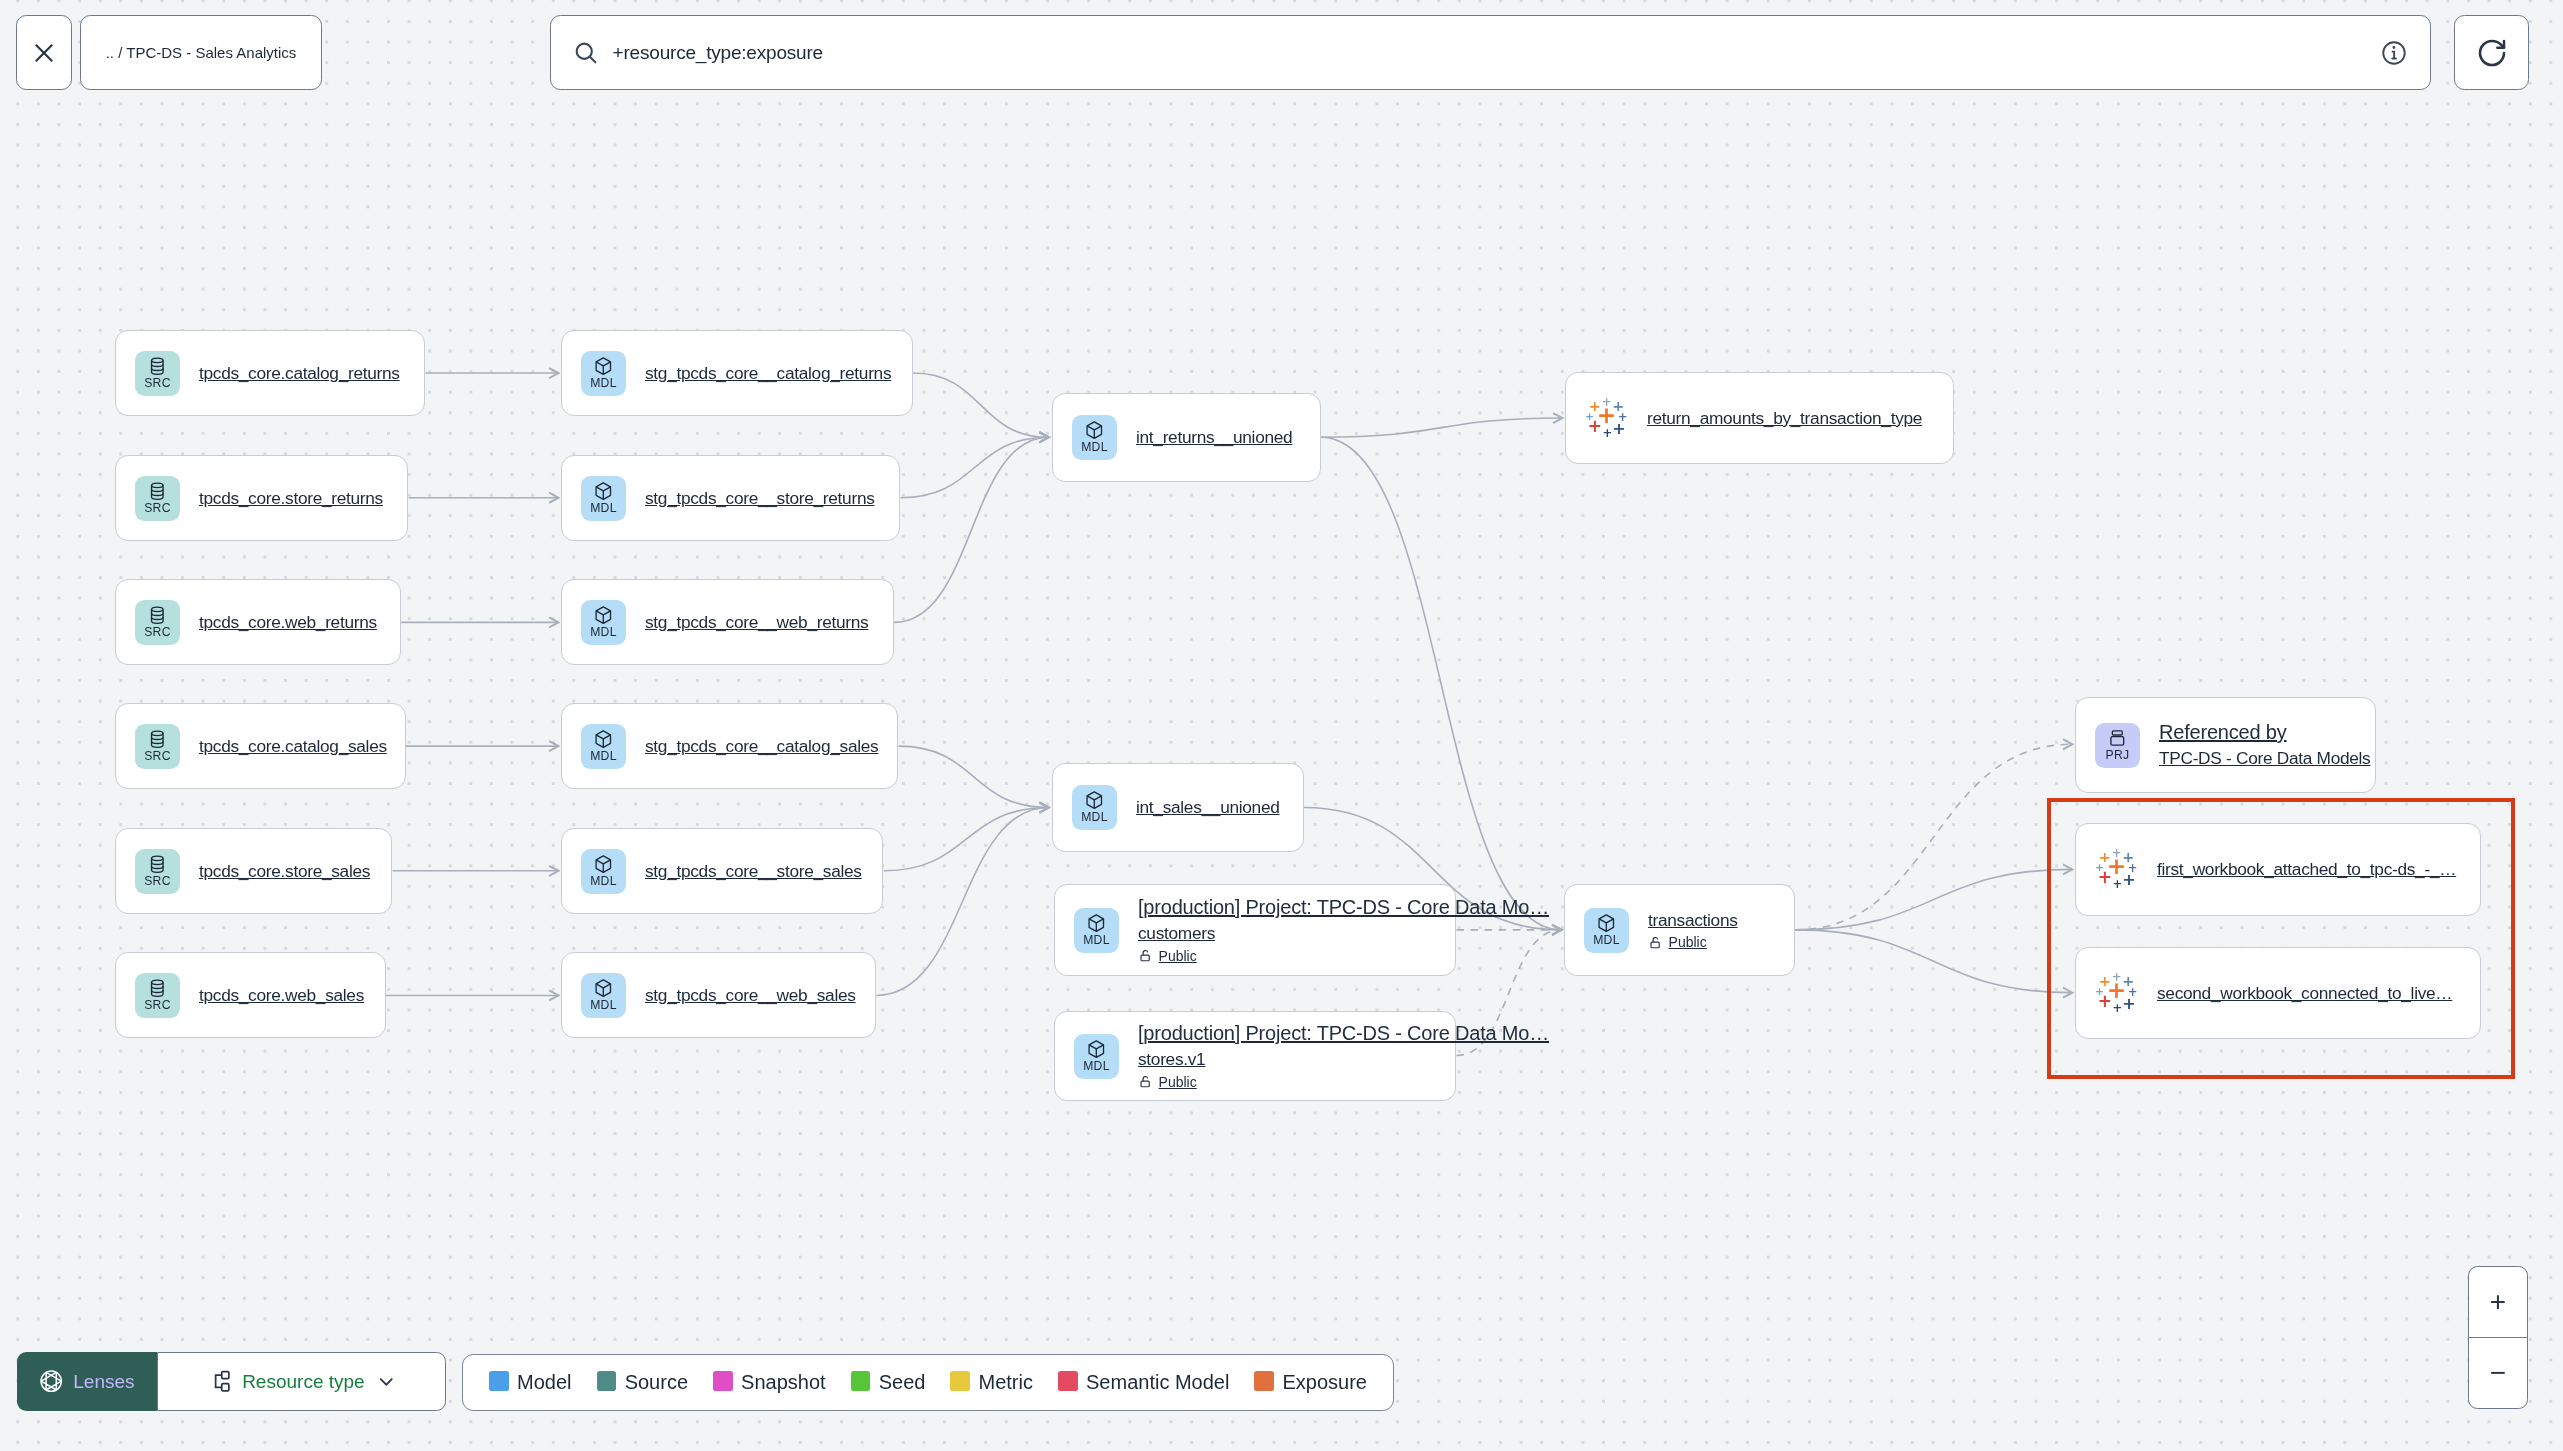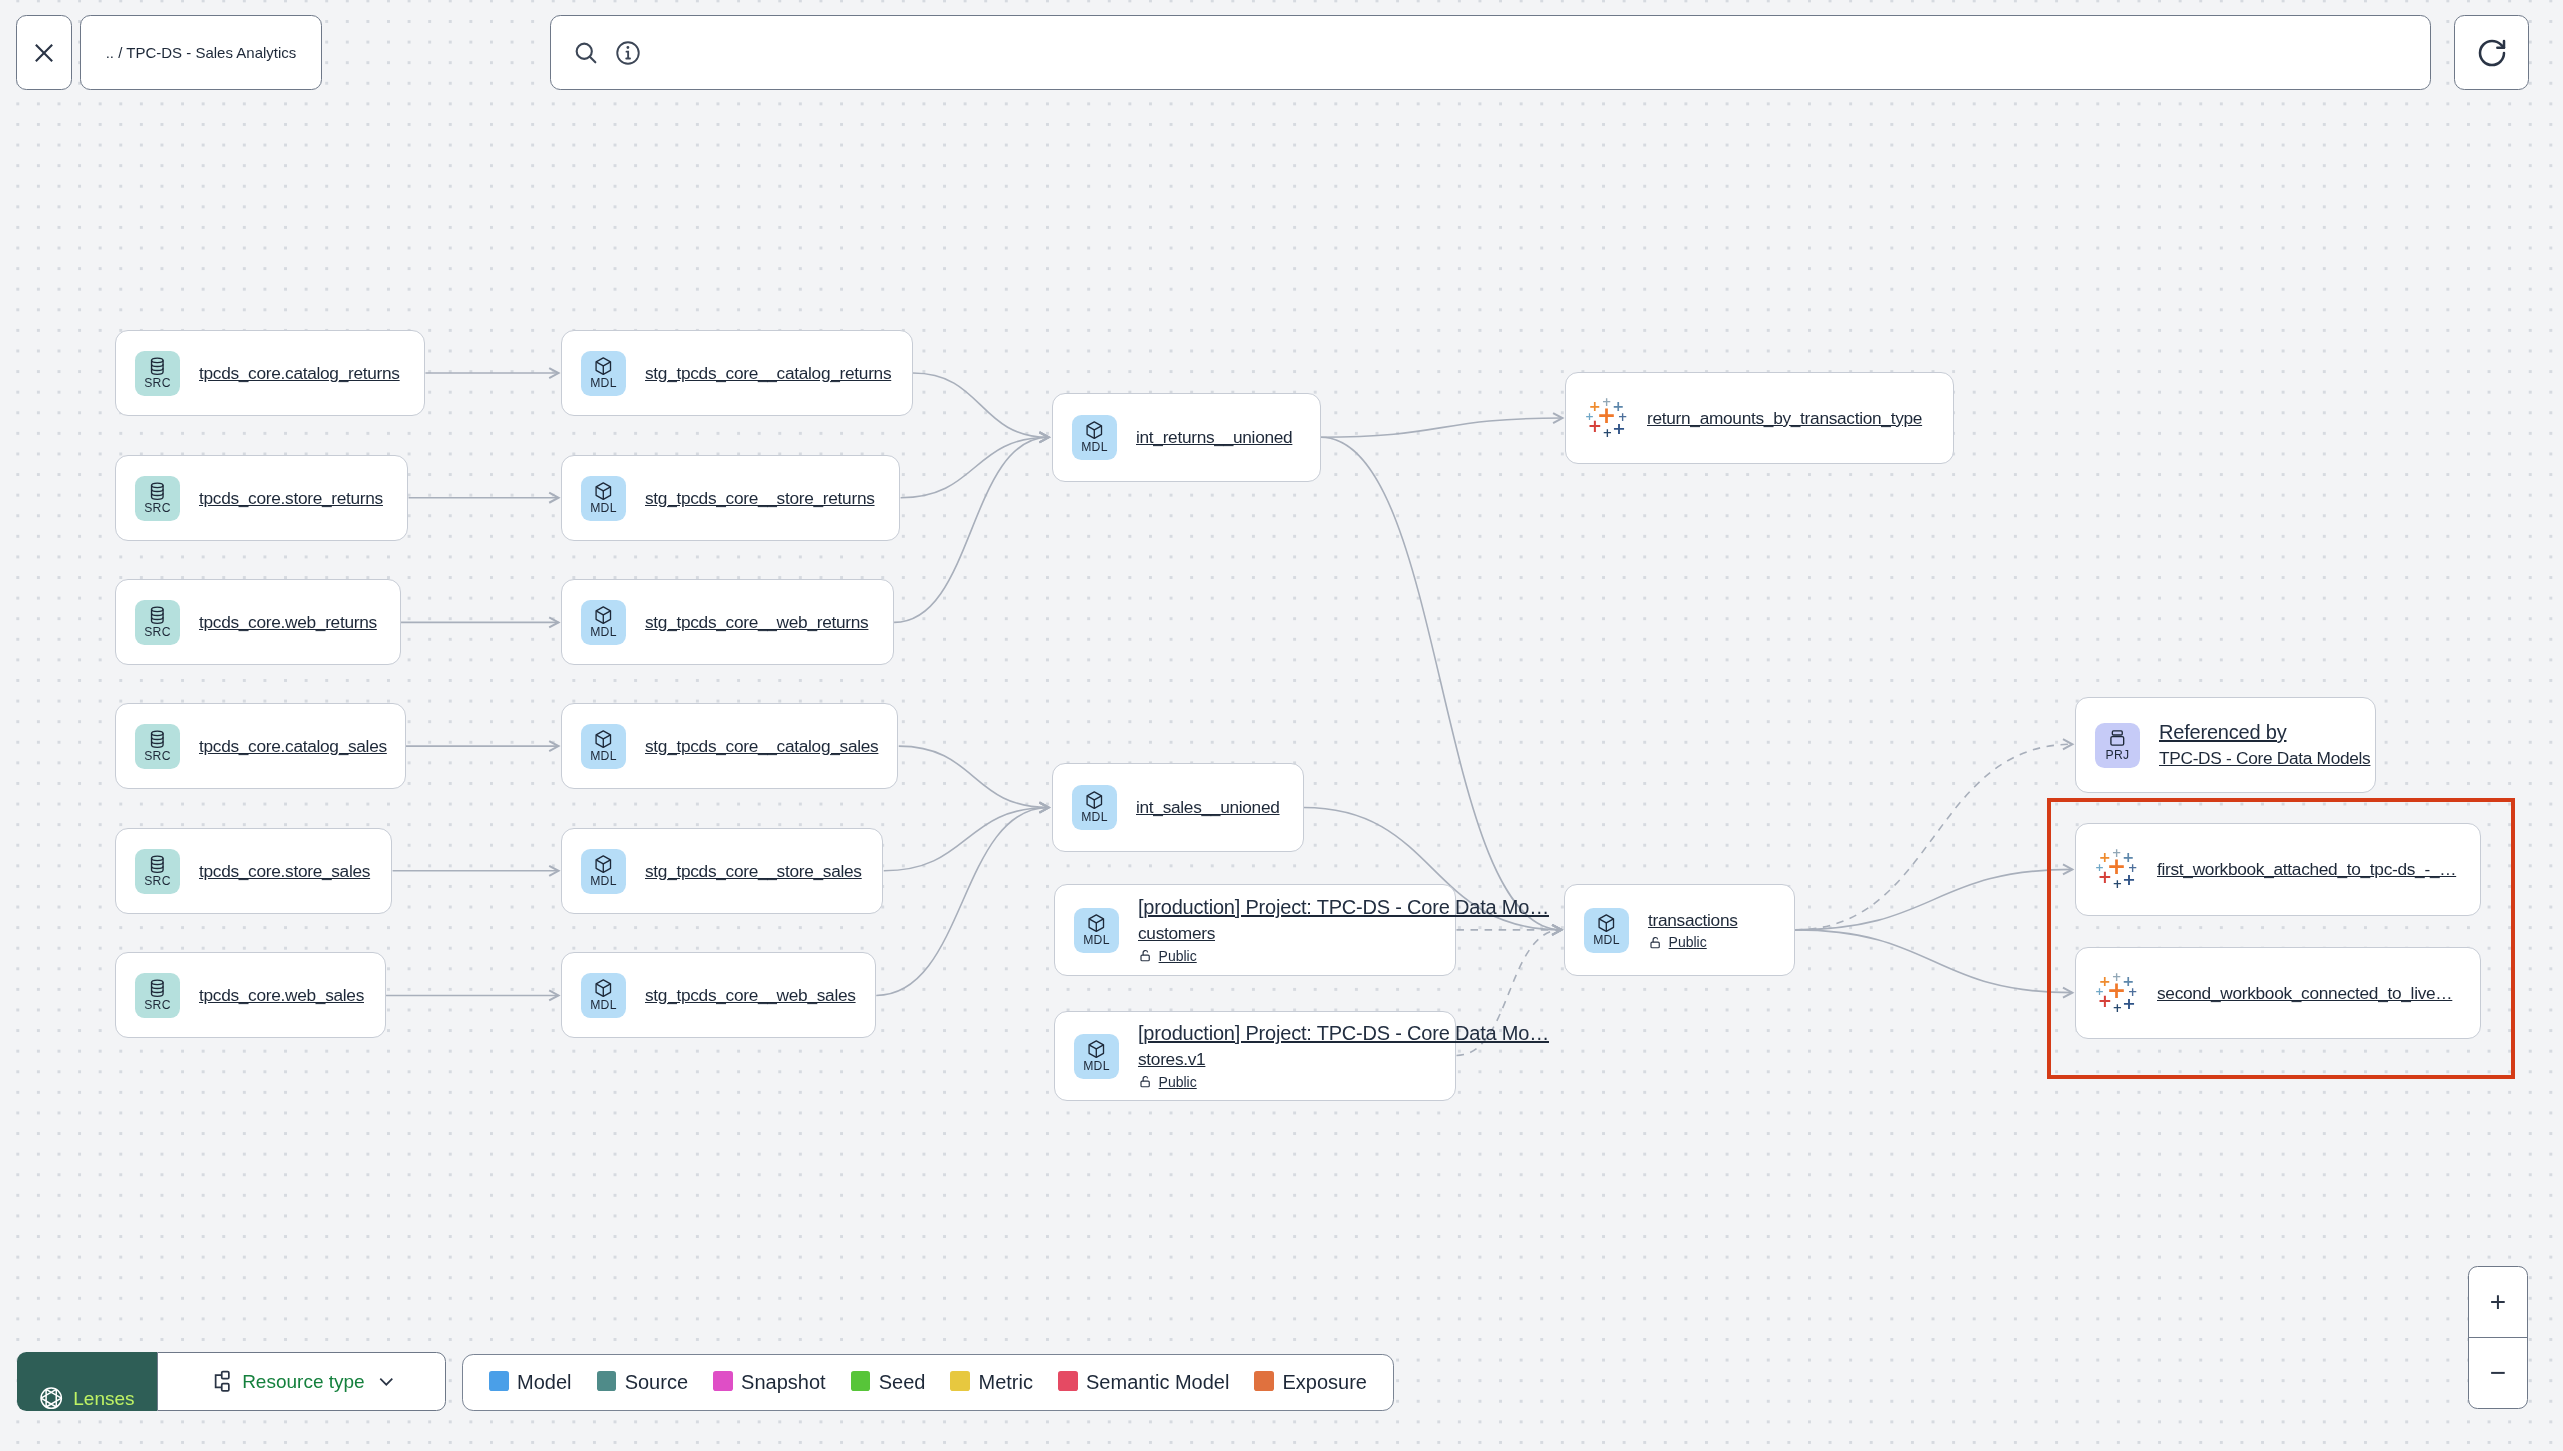--- a/index.html
+++ b/index.html
@@ -37,21 +37,21 @@
   .badge-box.model{background:#b6ddf7;}
   .badge-box.project{background:#c6cbf7;}
   .badge{font-size:12.2px;font-weight:500;letter-spacing:0.3px;line-height:1.1;}
   .lines{display:flex;flex-direction:column;gap:3.7px;min-width:0;text-decoration:underline;}
   .nlabel{font-size:17.3px;letter-spacing:-0.3px;white-space:nowrap;}
   .nsmall{font-size:20px;letter-spacing:-0.2px;white-space:nowrap;color:#222e40;}
   .naccess{font-size:14px;display:flex;align-items:center;gap:5.6px;color:#222e40;}
   .tbl-icon{flex:none;}
   
   #lenses-btn{position:absolute;left:17px;top:1352px;width:140px;height:59px;background:#2e5e56;
-    color:#bef264;border:none;border-radius:9.4px 0 0 9.4px;display:flex;align-items:flex-end;
+    color:#c4b5fd;border:none;border-radius:9.4px 0 0 9.4px;display:flex;align-items:center;
     justify-content:center;gap:9.4px;font-size:19px;font-family:inherit;cursor:pointer;z-index:3;}
   #resource-btn{position:absolute;left:157px;top:1352px;width:289px;height:59px;background:#fff;
     border:1.7px solid #6e7888;border-radius:0 9.4px 9.4px 0;display:flex;align-items:center;
     justify-content:center;gap:11.2px;font-size:19px;font-family:inherit;color:#15803d;
     box-sizing:border-box;cursor:pointer;z-index:3;}
   #legend{position:absolute;left:462px;top:1354px;height:57px;background:#fff;
     border:1.7px solid #7a8494;border-radius:11.2px;display:flex;align-items:center;gap:25px;
     padding:0 26px;box-sizing:border-box;z-index:3;}
   .legend-item{display:flex;align-items:flex-start;gap:8.4px;font-size:20px;white-space:nowrap;}
   .legend-swatch{width:19.7px;height:19.7px;border-radius:2.8px;flex:none;}
@@ -421,20 +421,21 @@
 
 <div class="chrome" id="breadcrumb">
   <span>.. / TPC-DS - Sales Analytics</span>
 </div>
 
 <div class="chrome" id="searchbar">
   <svg width="28" height="28" viewBox="0 0 24 24" fill="none" stroke="#3c4656" stroke-width="1.8">
     <circle cx="10.5" cy="10.5" r="6.5"></circle>
       <path d="M15.3 15.3 L20 20" stroke-linecap="round"></path>
   </svg>
+  <input id="search-input" type="text" value="+resource_type:exposure" style="">
   <button class="iconbtn">
     <svg width="30" height="30" viewBox="0 0 24 24" fill="none" stroke="#3c4656" stroke-width="1.5">
       <circle cx="12" cy="12" r="8.6"></circle>
       <path d="M10.8 10.9 H12.1 V16.4 M10.6 16.4 H13.6" stroke-linecap="round"></path>
       <path d="M11.9 7.4 V7.6" stroke-width="2.2" stroke-linecap="round"></path>
     </svg>
   </button>
 </div>
 
 <div class="chrome" id="refresh-btn">

